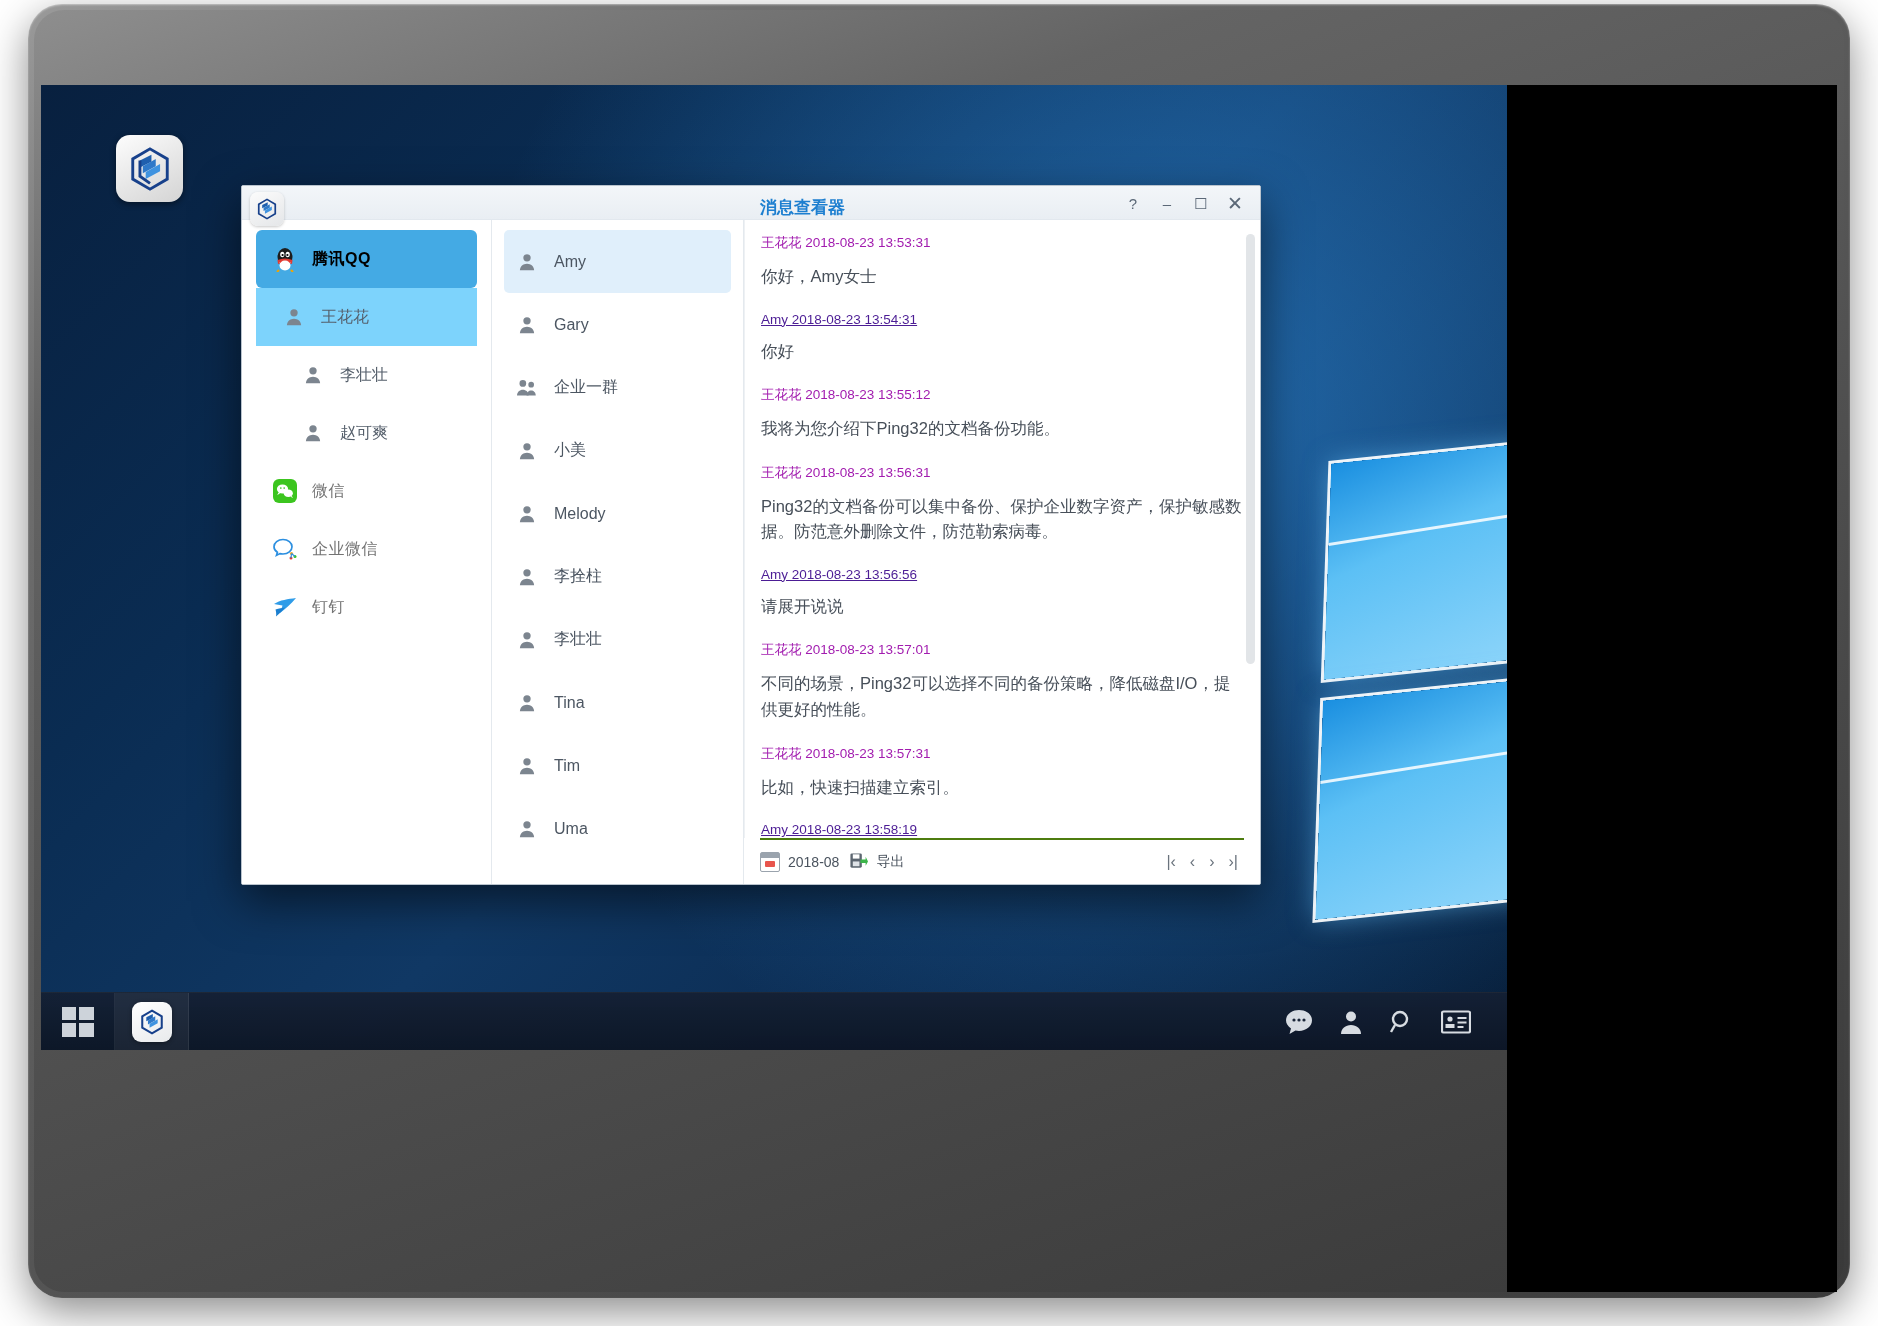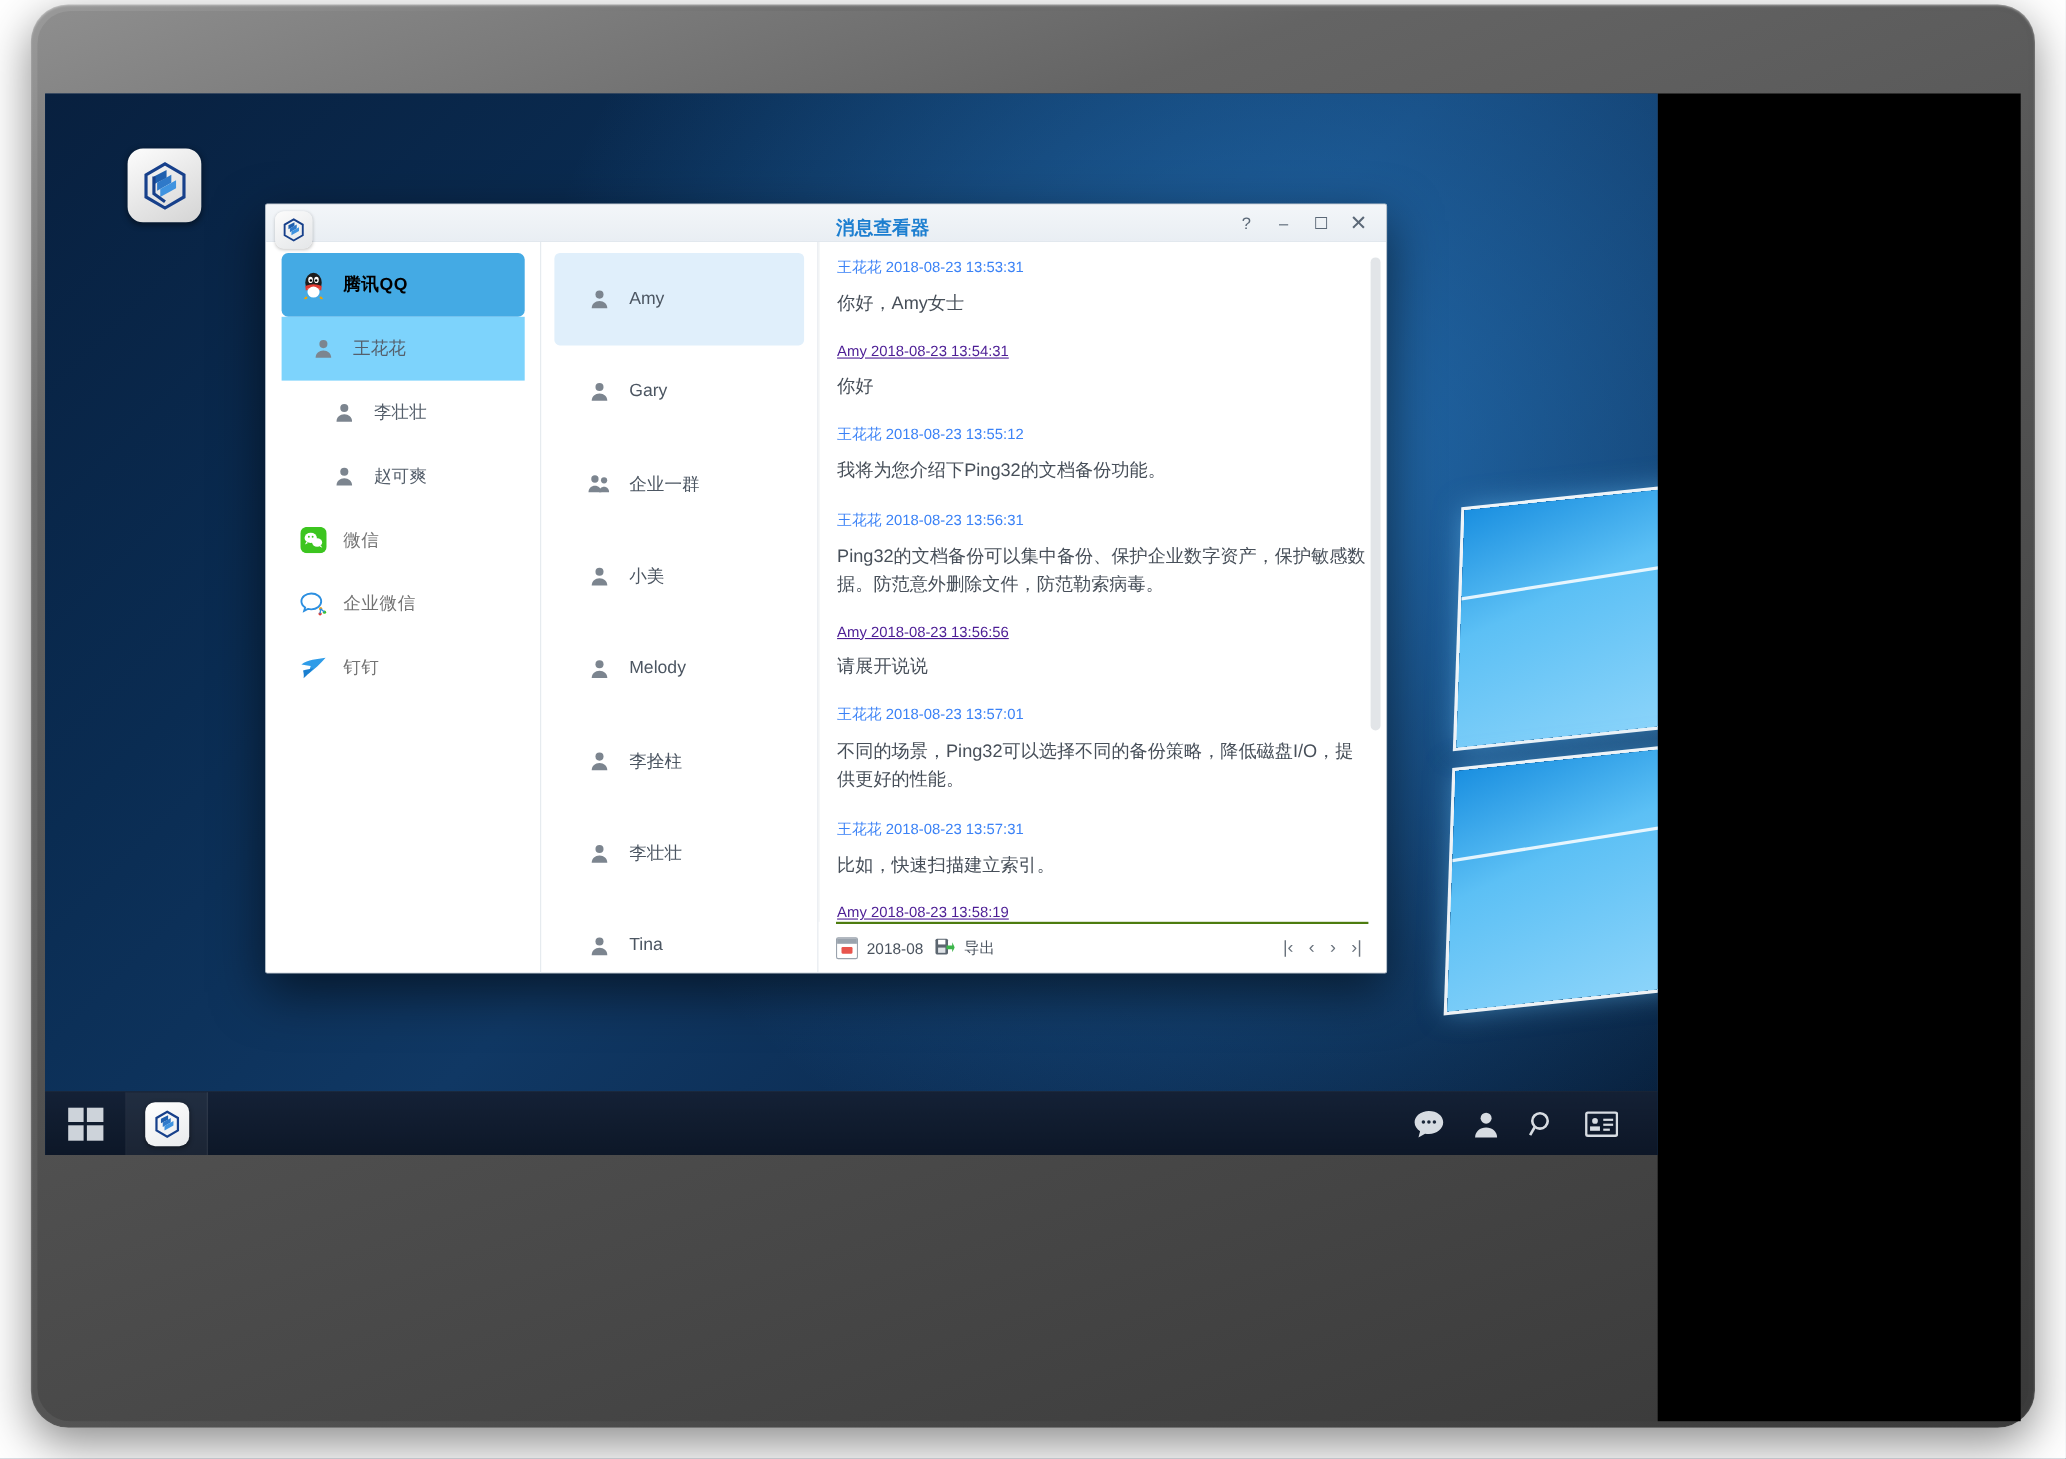--- a/index.html
+++ b/index.html
@@ -114,33 +114,33 @@
   .sub-item {
     height:58px; display:flex; align-items:center; gap:14px; padding-left:44px;
     font-size:16px; color:#555f6b;
   }
   .sub-item.sel { background:#7dd3fc;padding-left:25px; }
   .appicon { width:26px; height:26px; flex:none; display:flex; align-items:center; justify-content:center; }
 
   
   #contacts { width:252px; flex:none; border-right:1px solid #e4e9ee; padding:10px 12px 0 12px;
               overflow:hidden; }
-  .c-item { height:84px; display:flex; align-items:center; gap:14px; padding-left:28px;
+  .c-item { height:63px; display:flex; align-items:center; gap:14px; padding-left:10px;
             border-radius:5px; font-size:16px; color:#4c5662; }
   .c-item.sel { background:#e0effb; }
 
   
   #msgpane { flex:1; display:flex; flex-direction:column; min-width:0; position:relative; }
   #msg-title { font-size:17px; font-weight:bold; color:#1d7fd0; padding:4px 0 10px 16px;
                position:absolute; top:-28px; left:0; }
   #msglist { flex:1; overflow:hidden; padding:14px 16px 6px 16px; position:relative;
              border-left:1px solid #eef1f4; }
   .msg { margin-bottom:22px; }
   .msg-hd { font-size:13.5px; margin-bottom:12px; }
-  .msg-hd.me  { color:#3b82f6; }
+  .msg-hd.me  { color:#a21caf; }
   .msg-hd.you { color:#4c1d95;text-decoration:underline; }
   .msg-bd { font-size:16.5px; color:#474f59; line-height:1.55; }
   #vscroll { position:absolute; right:5px; top:14px; width:9px; height:430px;
              background:#e2e5e8; border-radius:5px; }
 
   #footer { flex:none; height:46px; border-top:2px solid #4d7c0f; margin:0 16px;
             display:flex; align-items:center; gap:10px; font-size:14px; color:#4a535e; }
   #footer .dateblk { display:flex; align-items:center; gap:8px; }
   #pager { margin-left:auto; display:flex; align-items:center; gap:14px;
            color:#6a737d; font-size:16px; padding-right:6px; }

